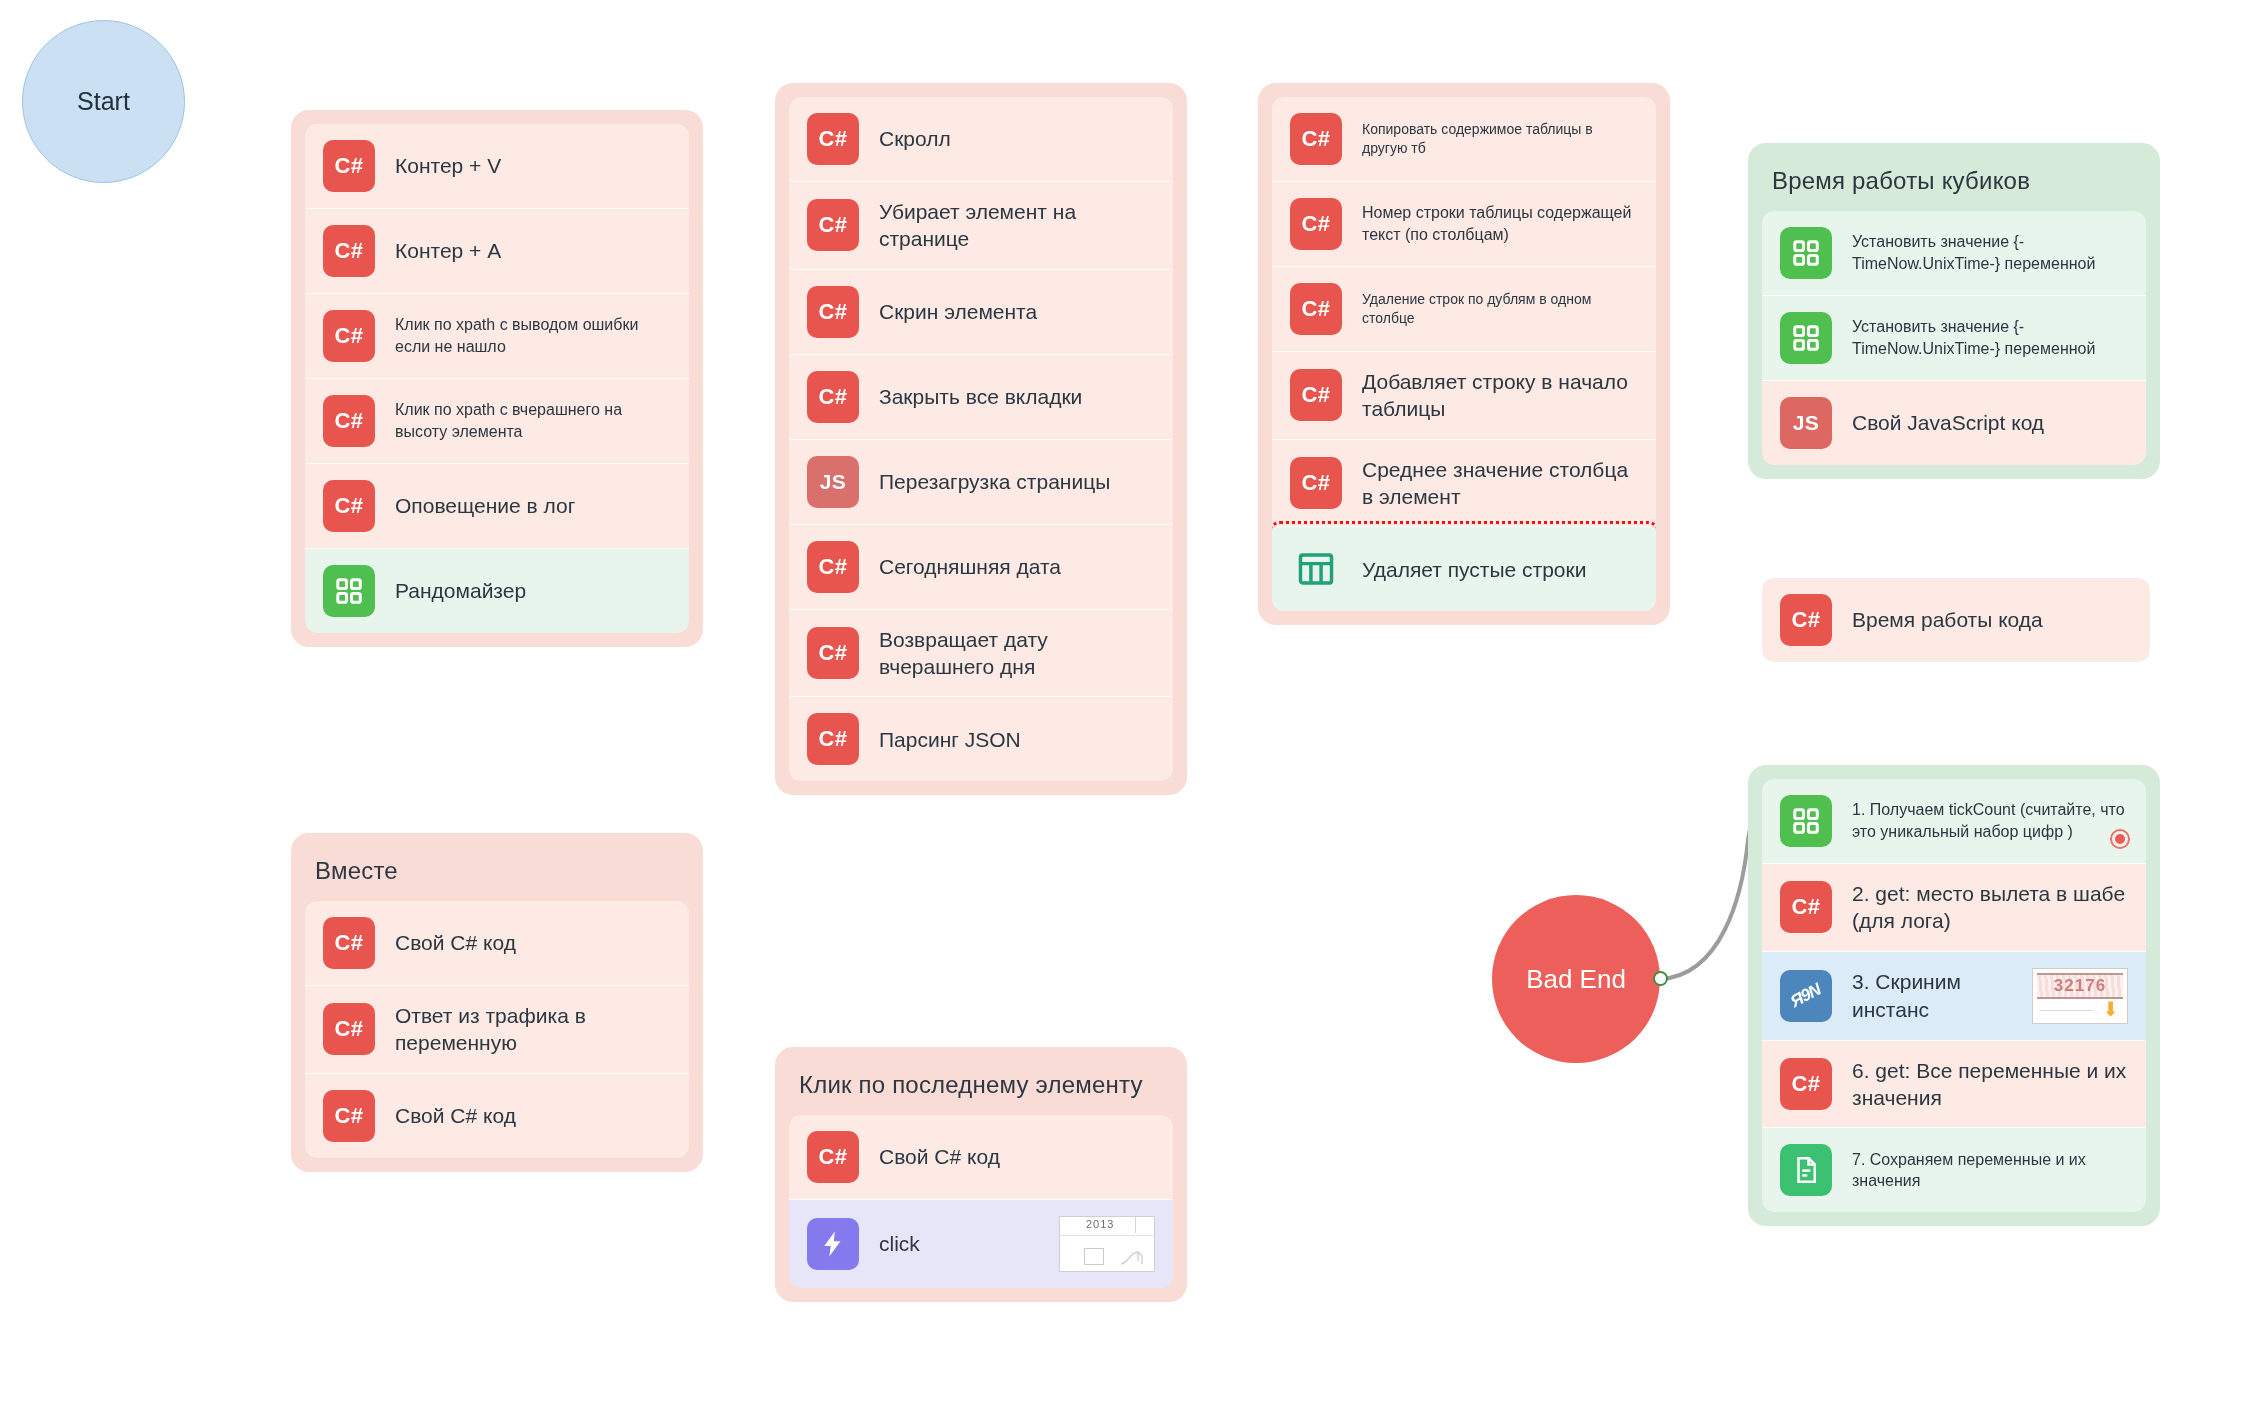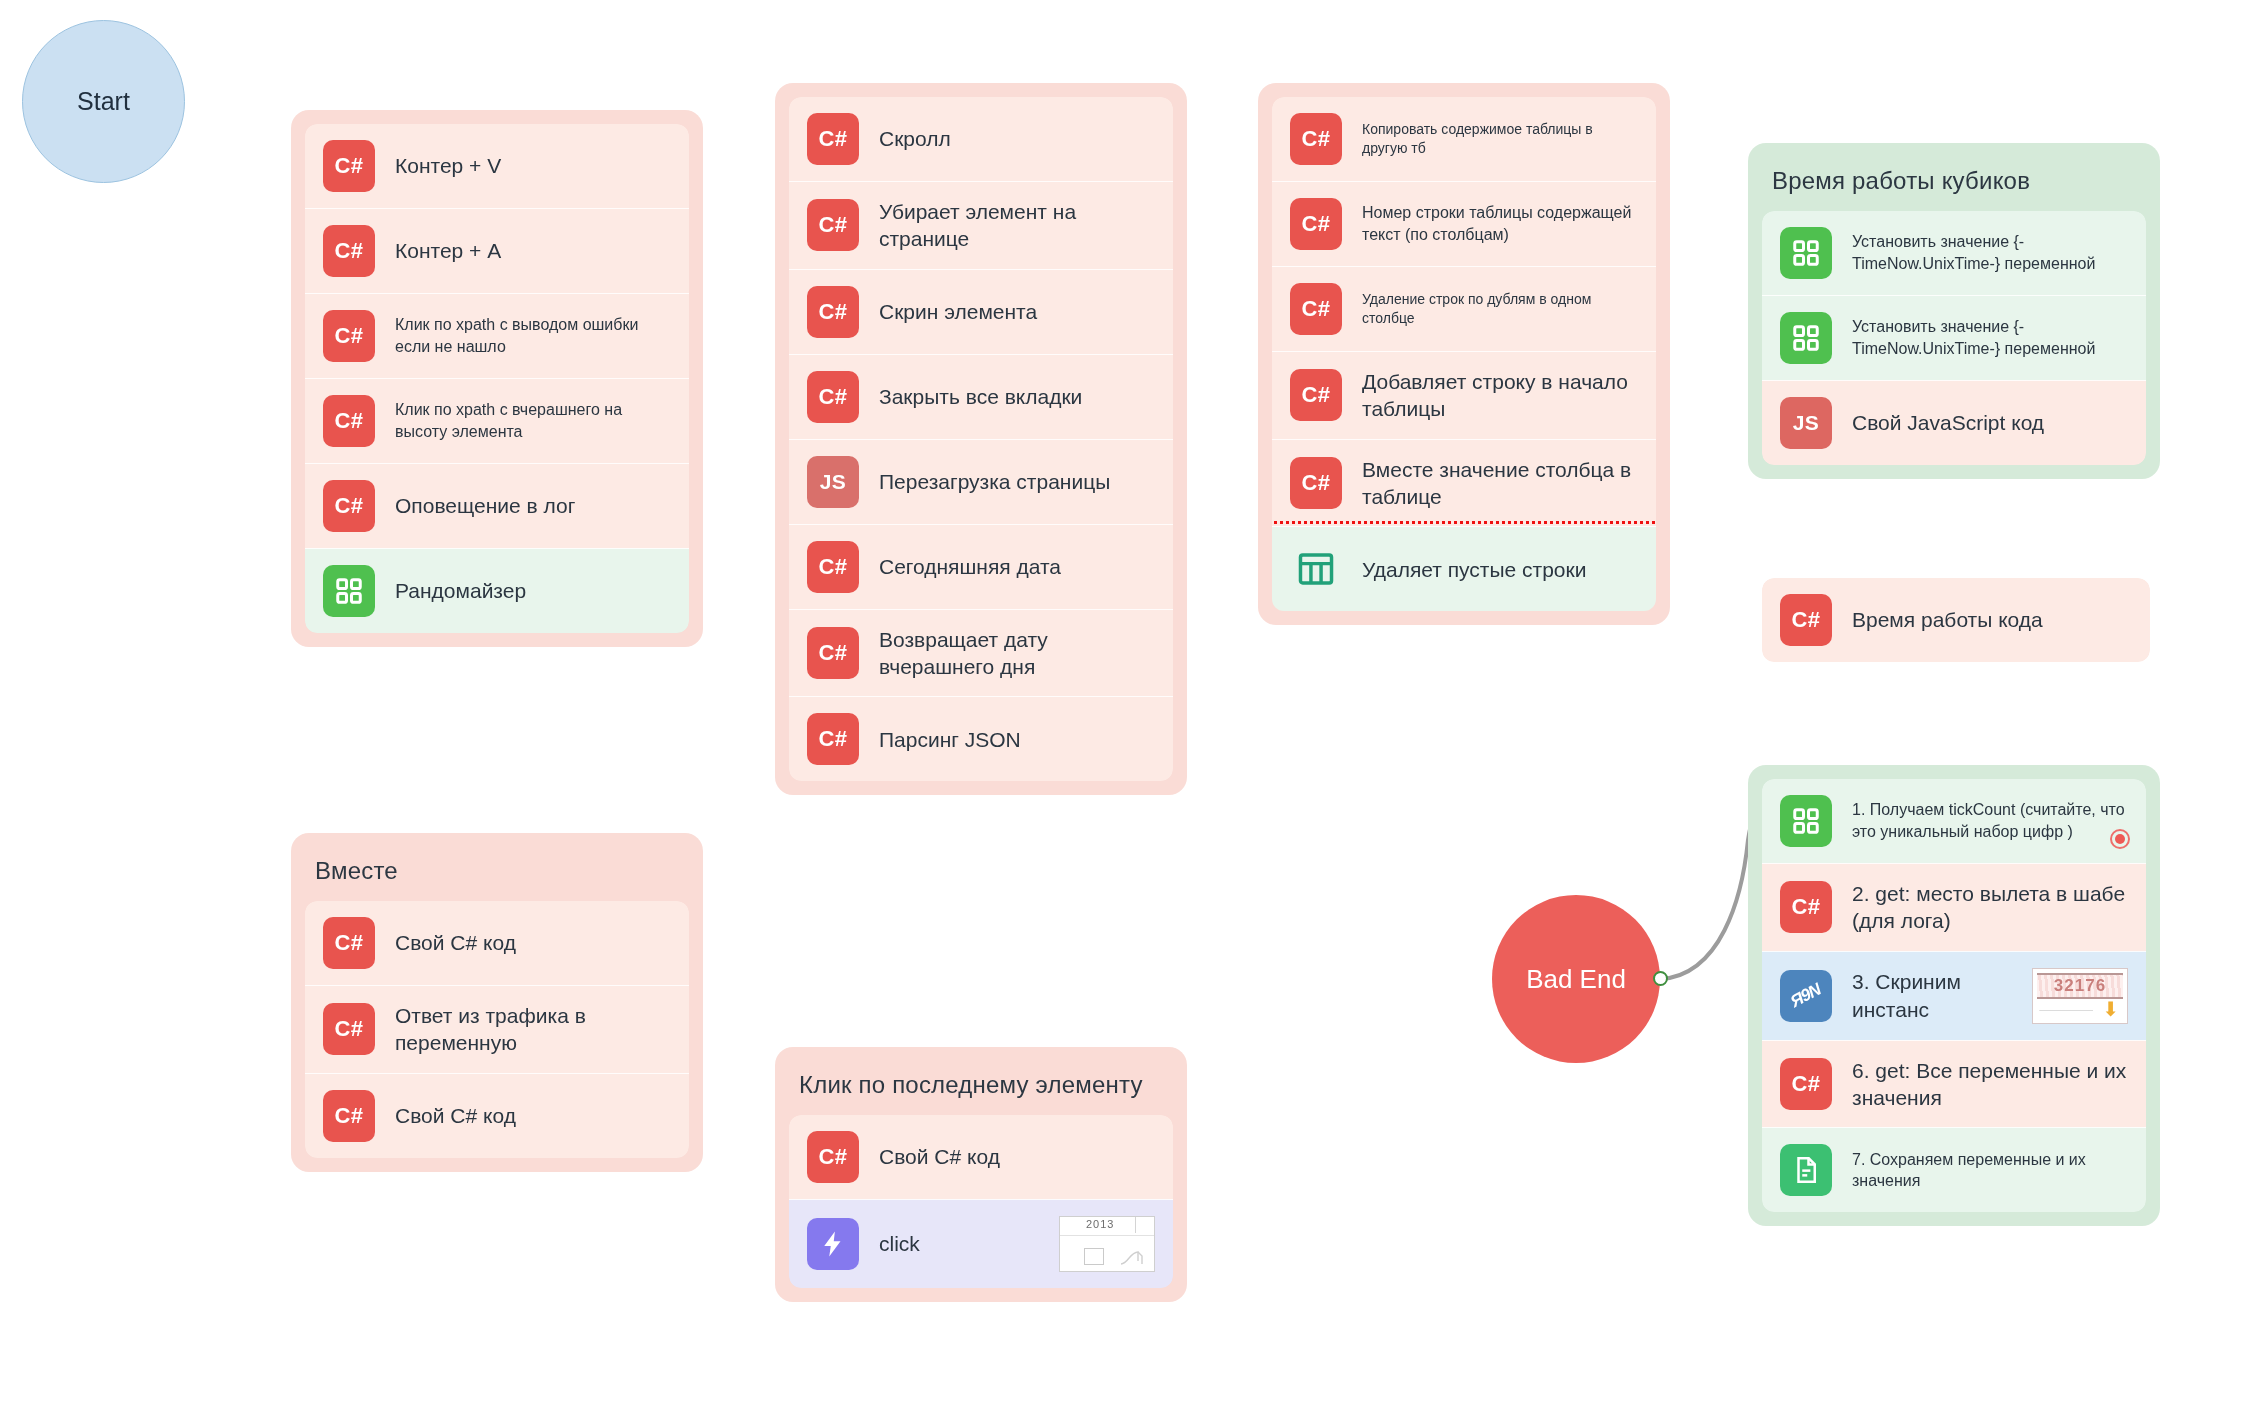--- a/index.html
+++ b/index.html
@@ -76,21 +76,21 @@
 
   .badge svg { display: block; }
 
   .cap-text {
     font-size: 17px; font-weight: bold; color: #ffffff;
     transform: rotate(-28deg); letter-spacing: -1px; font-style: italic;
   }
 
   
   .selected-outline {
-    outline: 3px dotted #ee1111; outline-offset: 2px; border-radius: 0;
+    outline: 3px dotted #ee1111; outline-offset: 2px; border-radius: 8px;
   }
 
   
   .thumb {
     width: 96px; height: 56px; background: #fff; border: 1px solid #cfcfcf;
     flex: 0 0 96px; position: relative; overflow: hidden;
   }
   .thumb-captcha { border-color: #d8c8c8; }
   .cap-strip {
     position: absolute; left: 4px; right: 4px; top: 4px; height: 26px;
@@ -306,21 +306,21 @@
         <span class="row-label mid">Удаление строк по дублям в одном столбце</span>
       </div>
 
       <div class="row bg-pink">
         <span class="badge csharp">C#</span>
         <span class="row-label">Добавляет строку в начало таблицы</span>
       </div>
 
       <div class="row bg-pink">
         <span class="badge csharp">C#</span>
-        <span class="row-label">Вместе значение столбца в таблице</span>
+        <span class="row-label">Среднее значение столбца в элемент</span>
       </div>
 
       <div class="row bg-mint row-last selected-outline">
         <span class="badge tableicon">
           <svg width="40" height="38" viewBox="0 0 24 24">
               <rect x="2.2" y="3.2" width="19.6" height="17.6" rx="1.4" fill="none" stroke="#21a179" stroke-width="2.2"></rect>
               <line x1="2.2" y1="8.6" x2="21.8" y2="8.6" stroke="#21a179" stroke-width="2.2"></line>
               <line x1="8.8" y1="8.6" x2="8.8" y2="20.8" stroke="#21a179" stroke-width="2.2"></line>
               <line x1="15.2" y1="8.6" x2="15.2" y2="20.8" stroke="#21a179" stroke-width="2.2"></line>
             </svg>

